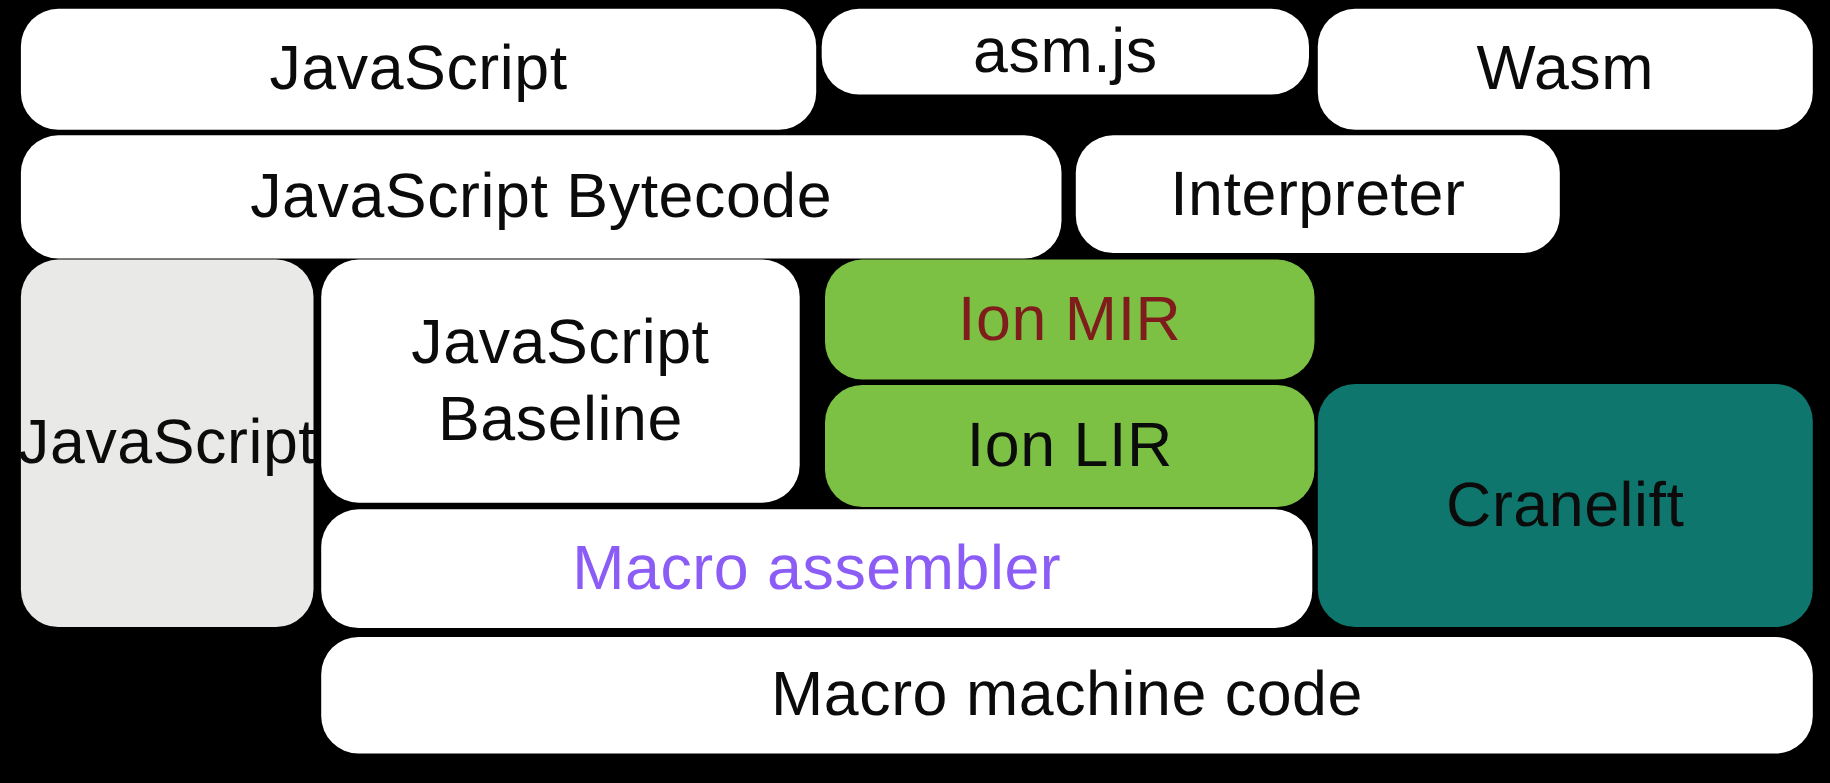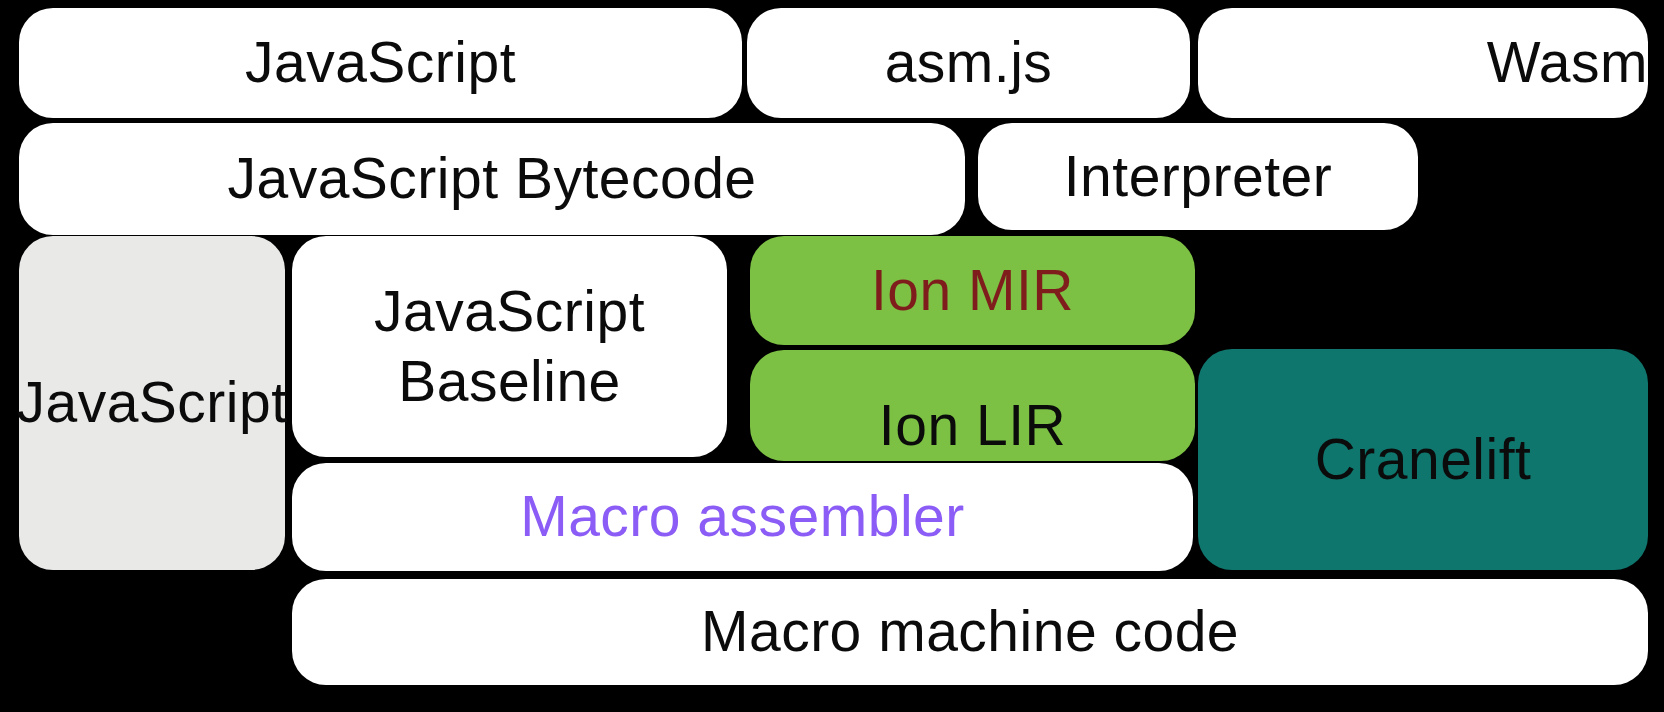--- a/index.html
+++ b/index.html
@@ -32,43 +32,43 @@
     letter-spacing: 0.5px;
   }
 </style>
 </head>
 <body>
 
 <div id="canvas">
     <div class="box" style="left: 19px; top: 8px; width: 723px; height: 110px; background: rgb(255, 255, 255);">
       <span class="label" style="color: rgb(11, 11, 11);">JavaScript</span>
     </div>
-    <div class="box" style="left: 747px; top: 8px; width: 443px; height: 110px; background: rgb(255, 255, 255);">
+    <div class="box" style="left: 747px; top: 8px; width: 443px; height: 78px; background: rgb(255, 255, 255);">
       <span class="label" style="color: rgb(11, 11, 11);">asm.js</span>
     </div>
-    <div class="box" style="left: 1198px; top: 8px; width: 450px; height: 110px; background: rgb(255, 255, 255); justify-content: flex-end;">
+    <div class="box" style="left: 1198px; top: 8px; width: 450px; height: 110px; background: rgb(255, 255, 255);">
       <span class="label" style="color: rgb(11, 11, 11);">Wasm</span>
     </div>
     <div class="box" style="left: 19px; top: 123px; width: 946px; height: 112px; background: rgb(255, 255, 255);">
       <span class="label" style="color: rgb(11, 11, 11);">JavaScript Bytecode</span>
     </div>
     <div class="box" style="left: 978px; top: 123px; width: 440px; height: 107px; background: rgb(255, 255, 255);">
       <span class="label" style="color: rgb(11, 11, 11);">Interpreter</span>
     </div>
     <div class="box" style="left: 19px; top: 236px; width: 266px; height: 334px; background: rgb(233, 233, 232);">
       <span class="label" style="color: rgb(11, 11, 11);">JavaScript</span>
     </div>
     <div class="box" style="left: 292px; top: 236px; width: 435px; height: 221px; background: rgb(255, 255, 255);">
       <span class="label" style="color: rgb(11, 11, 11);">JavaScript
 Baseline</span>
     </div>
     <div class="box" style="left: 750px; top: 236px; width: 445px; height: 109px; background: rgb(124, 193, 68);">
       <span class="label" style="color: #7f1d1d;">Ion MIR</span>
     </div>
-    <div class="box" style="left: 750px; top: 350px; width: 445px; height: 111px; background: rgb(124, 193, 68); align-items: flex-end;">
+    <div class="box" style="left: 750px; top: 350px; width: 445px; height: 111px; background: rgb(124, 193, 68);">
       <span class="label" style="color: rgb(11, 11, 11);">Ion LIR</span>
     </div>
     <div class="box" style="left: 1198px; top: 349px; width: 450px; height: 221px; background: #0f766e;">
       <span class="label" style="color: rgb(11, 11, 11);">Cranelift</span>
     </div>
     <div class="box" style="left: 292px; top: 463px; width: 901px; height: 108px; background: rgb(255, 255, 255);">
       <span class="label" style="color: #8b5cf6;">Macro assembler</span>
     </div>
     <div class="box" style="left: 292px; top: 579px; width: 1356px; height: 106px; background: rgb(255, 255, 255);">
       <span class="label" style="color: rgb(11, 11, 11);">Macro machine code</span>

